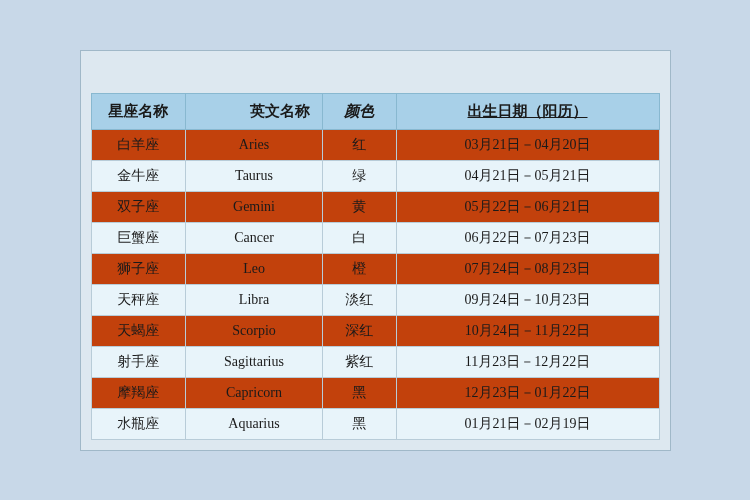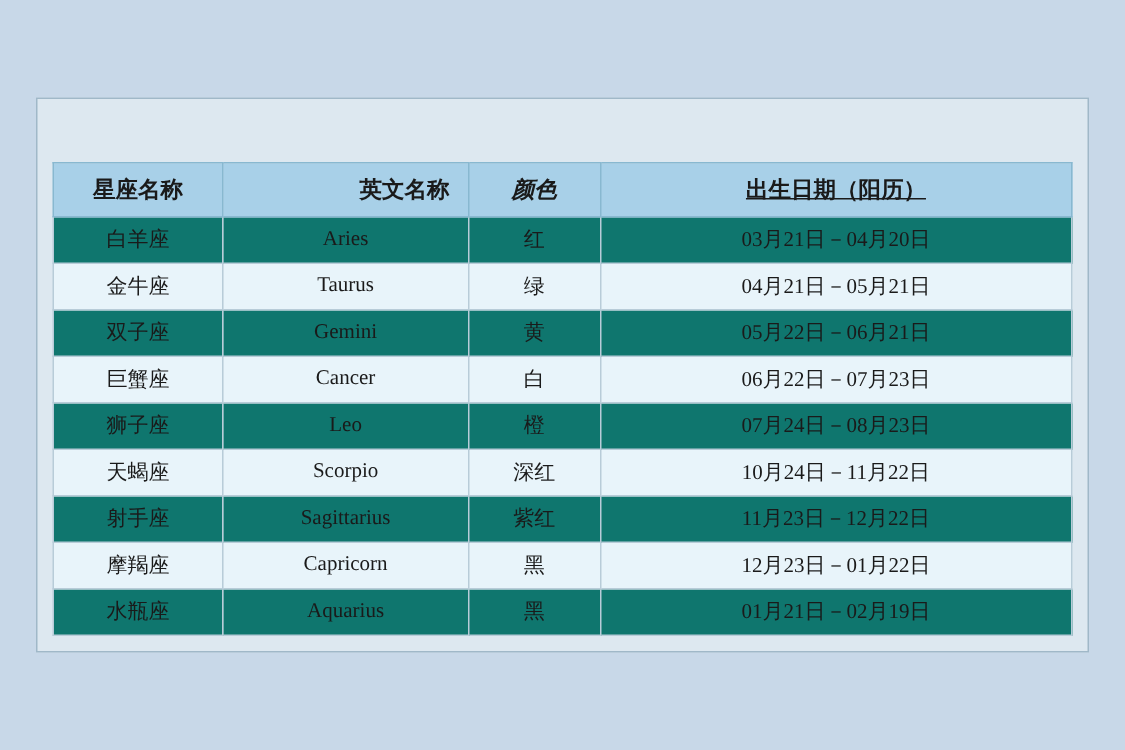--- a/index.html
+++ b/index.html
@@ -12,34 +12,34 @@
       justify-content: center;
       font-family: "SimSun", "宋体", serif;
     }
     .table-container {
       background-color: #dde8f0;
       padding: 10px;
       border: 1px solid #a0b8c8;
     }
     table {
       border-collapse: collapse;
-      width: 680px;
+      width: 569px;
       margin-top: 32px;
     }
     th {
       background-color: #a8d0e8;
       color: #1a1a1a;
       font-weight: bold;
       font-size: 15px;
       padding: 8px 12px;
       border: 1px solid #88b8d0;
       text-align: center;
     }
     td {
-      background-color: #0f766e;
+      background-color: #c2410c;
       color: #1a1a1a;
       font-size: 14px;
       padding: 6px 12px;
       border: 1px solid #b8ccd8;
       text-align: center;
     }
     tr:nth-child(even) td {
       background-color: #e8f4fa;
     }
     .col-chinese { width: 90px; }
@@ -85,20 +85,26 @@
           <td>白</td>
           <td>06月22日－07月23日</td>
         </tr>
         <tr>
           <td>狮子座</td>
           <td>Leo</td>
           <td>橙</td>
           <td>07月24日－08月23日</td>
         </tr>
         <tr>
+          <td>天秤座</td>
+          <td>Libra</td>
+          <td>淡红</td>
+          <td>09月24日－10月23日</td>
+        </tr>
+        <tr>
           <td>天蝎座</td>
           <td>Scorpio</td>
           <td>深红</td>
           <td>10月24日－11月22日</td>
         </tr>
         <tr>
           <td>射手座</td>
           <td>Sagittarius</td>
           <td>紫红</td>
           <td>11月23日－12月22日</td>

